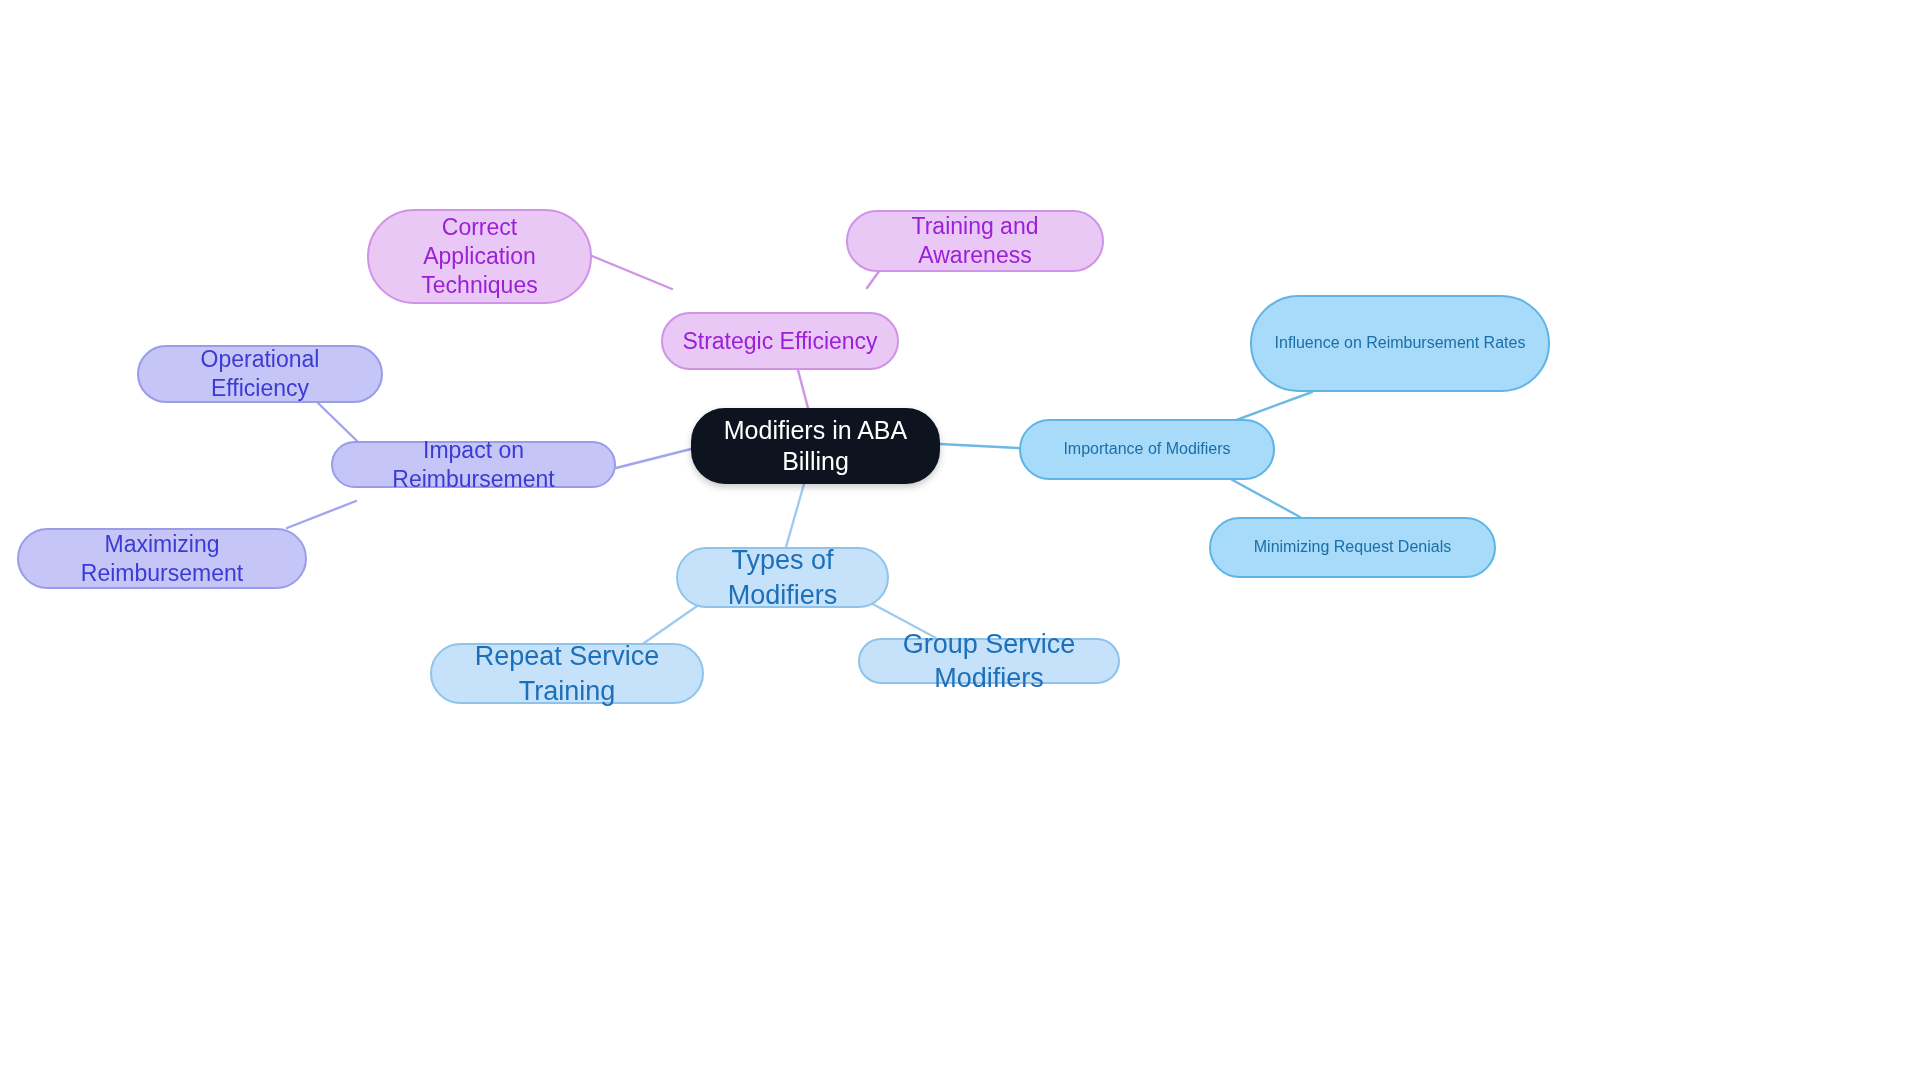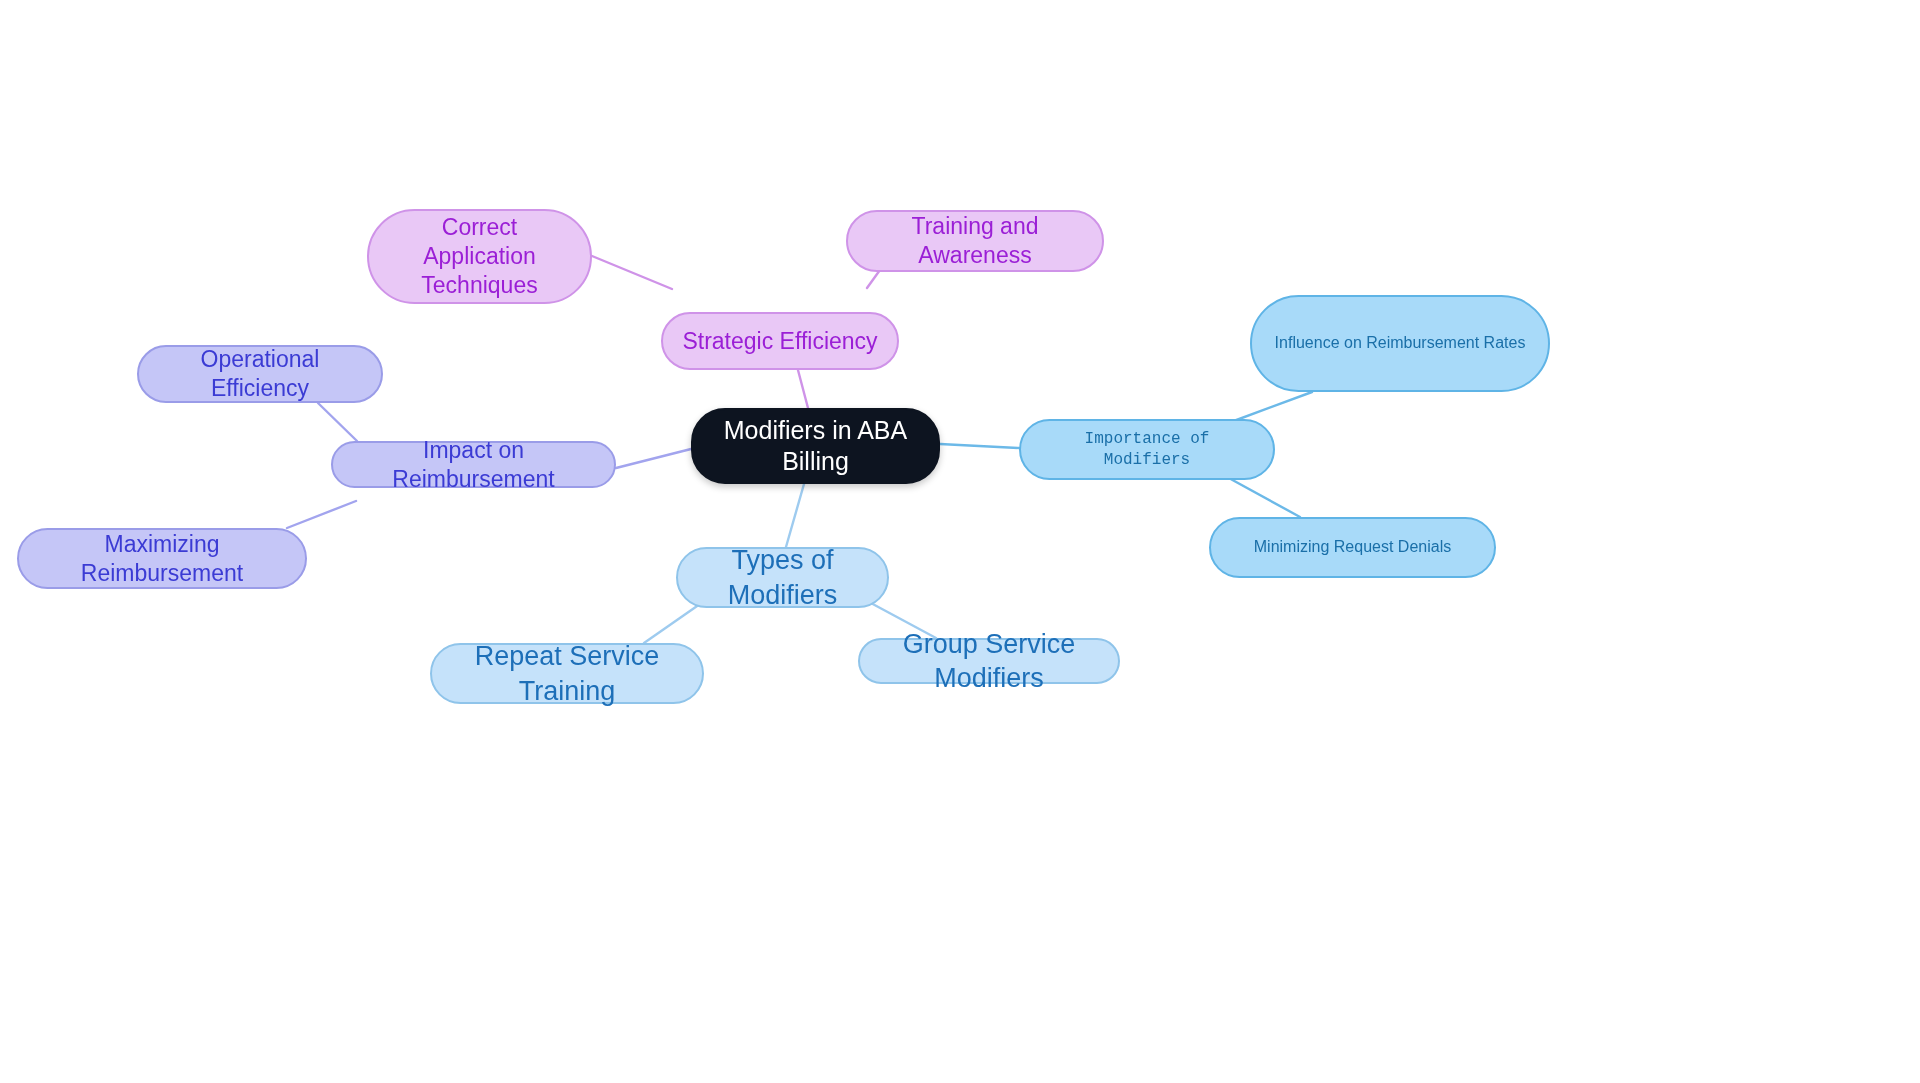--- a/index.html
+++ b/index.html
@@ -84,21 +84,21 @@
       <line x1="869" y1="602" x2="936" y2="638" stroke="#9ecbef" stroke-width="2.4" stroke-linecap="round"></line>
       <line x1="691" y1="449" x2="616" y2="468" stroke="#a2a4ee" stroke-width="2.4" stroke-linecap="round"></line>
       <line x1="357" y1="441" x2="318" y2="403" stroke="#a2a4ee" stroke-width="2.4" stroke-linecap="round"></line>
       <line x1="356" y1="501" x2="287" y2="528" stroke="#a2a4ee" stroke-width="2.4" stroke-linecap="round"></line>
       <line x1="808" y1="408" x2="789" y2="336" stroke="#cf93e8" stroke-width="2.4" stroke-linecap="round"></line>
       <line x1="672" y1="289" x2="592" y2="256" stroke="#cf93e8" stroke-width="2.4" stroke-linecap="round"></line>
       <line x1="867" y1="288" x2="903" y2="238" stroke="#cf93e8" stroke-width="2.4" stroke-linecap="round"></line>
     </svg>
   <div id="node-layer">
       <div class="node node-root" style="left: 691px; top: 408px; width: 249px; height: 76px;">Modifiers in ABA Billing</div>
-      <div class="node node-blue" style="left: 1019px; top: 419px; width: 256px; height: 61px; font-family: Liberation Mono, monospace;">Importance of Modifiers</div>
+      <div class="node node-blue" style="left: 1019px; top: 419px; width: 256px; height: 61px;">Importance of Modifiers</div>
       <div class="node node-blue" style="left: 1250px; top: 295px; width: 300px; height: 97px;">Influence on Reimbursement Rates</div>
       <div class="node node-blue" style="left: 1209px; top: 517px; width: 287px; height: 61px;">Minimizing Request Denials</div>
       <div class="node node-lightblue" style="left: 676px; top: 547px; width: 213px; height: 61px;">Types of Modifiers</div>
       <div class="node node-lightblue" style="left: 430px; top: 643px; width: 274px; height: 61px;">Repeat Service Training</div>
       <div class="node node-lightblue" style="left: 858px; top: 638px; width: 262px; height: 46px;">Group Service Modifiers</div>
       <div class="node node-peri" style="left: 331px; top: 441px; width: 285px; height: 47px;">Impact on Reimbursement</div>
       <div class="node node-peri" style="left: 137px; top: 345px; width: 246px; height: 58px;">Operational Efficiency</div>
       <div class="node node-peri" style="left: 17px; top: 528px; width: 290px; height: 61px;">Maximizing Reimbursement</div>
       <div class="node node-orchid" style="left: 661px; top: 278px; width: 238px; height: 58px;">Strategic Efficiency</div>
       <div class="node node-orchid" style="left: 367px; top: 175px; width: 225px; height: 95px;">Correct Application Techniques</div>

